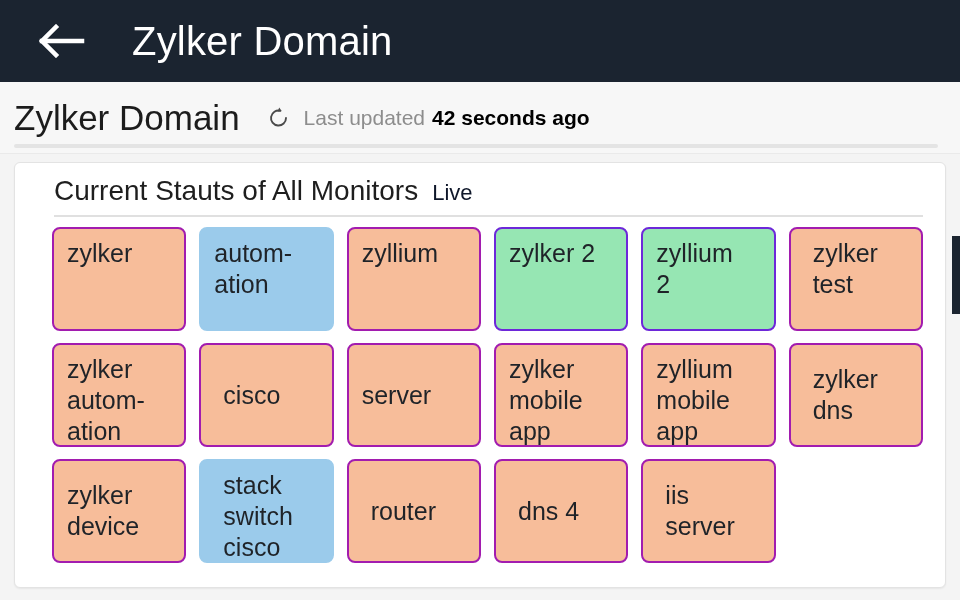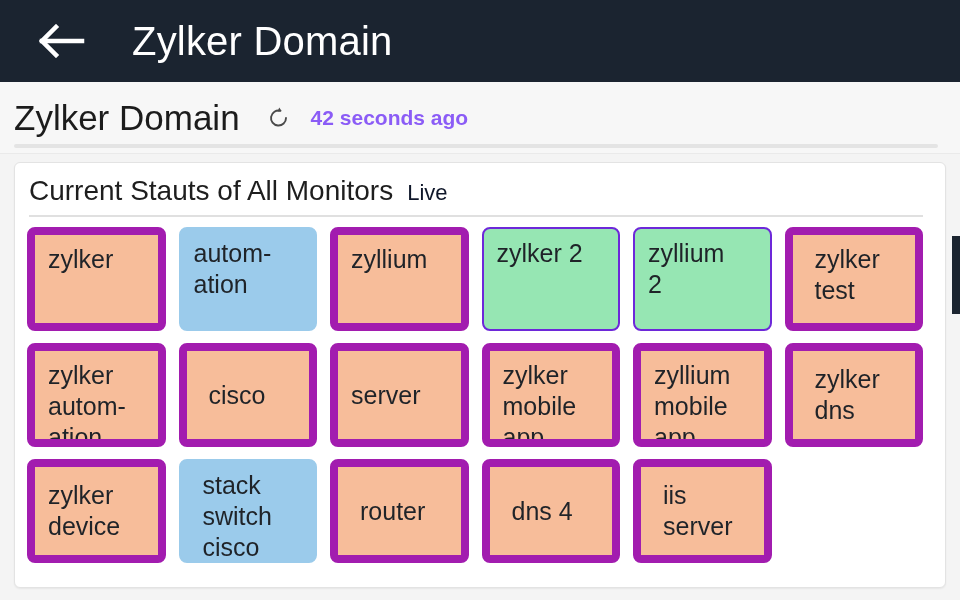--- a/index.html
+++ b/index.html
@@ -71,21 +71,21 @@
     height: 26px;
     cursor: pointer;
   }
   .updated-text {
     font-size: 21px;
     color: #8d8d8d;
     white-space: nowrap;
   }
   .updated-value {
     font-size: 21px;
-    color: #8b5cf6;
+    color: #000000;
     font-weight: bold;
     margin-left: 7px;
     white-space: nowrap;
   }
   .subheader-underline {
     position: absolute;
     left: 14px;
     right: 22px;
     bottom: 5px;
     height: 4px;
@@ -100,21 +100,21 @@
     padding: 8px 14px 12px 14px;
     box-sizing: border-box;
     position: relative;
   }
   .card {
     background: #ffffff;
     border: 1px solid #e3e3e3;
     border-radius: 6px;
     height: 100%;
     box-sizing: border-box;
-    padding: 12px 18px 14px 8px;
+    padding: 12px 18px 14px 33px;
     box-shadow: 0 1px 2px rgba(0,0,0,0.06);
   }
   .card-head {
     display: flex;
     align-items: baseline;
     padding-left: 6px;
   }
   .card-title {
     font-size: 28px;
     color: #1e1e1e;
@@ -147,21 +147,21 @@
     padding: 9px 13px;
     font-size: 25px;
     line-height: 1.23;
     color: #1f2328;
     overflow: hidden;
     cursor: pointer;
     display: block;
   }
   .tile.down {
     background: #f7bd9a;
-    border: 8px solid #a21caf;
+    border: 2px solid #a21caf;
   }
   .tile.up {
     background: #96e6b3;
     border: 2px solid #6d28d9;
   }
   .tile.trouble {
     background: #9bcbeb;
     border: 2px solid #9bcbeb;
   }
   .tile.mid {
@@ -198,20 +198,21 @@
 </div>
 
 <div class="subheader">
   <div class="subheader-title">Zylker Domain</div>
   <div class="refresh-icon">
     <svg width="24" height="24" viewBox="0 0 24 24" aria-hidden="true">
       <path d="M19 12 A7.5 7.5 0 1 1 13.4 4.8" stroke="#4a4a4a" stroke-width="1.9" fill="none" stroke-linecap="round"></path>
       <path d="M12.2 1.6 L14.6 5.1 L10.6 5.8 Z" fill="#4a4a4a"></path>
     </svg>
   </div>
+  <div class="updated-text">Last updated</div>
   <div class="updated-value">42 seconds ago</div>
   <div class="subheader-underline"></div>
 </div>
 
 <div class="page">
   <div class="card">
     <div class="card-head">
       <div class="card-title">Current Stauts of All Monitors</div>
       <div class="card-live">Live</div>
     </div>

